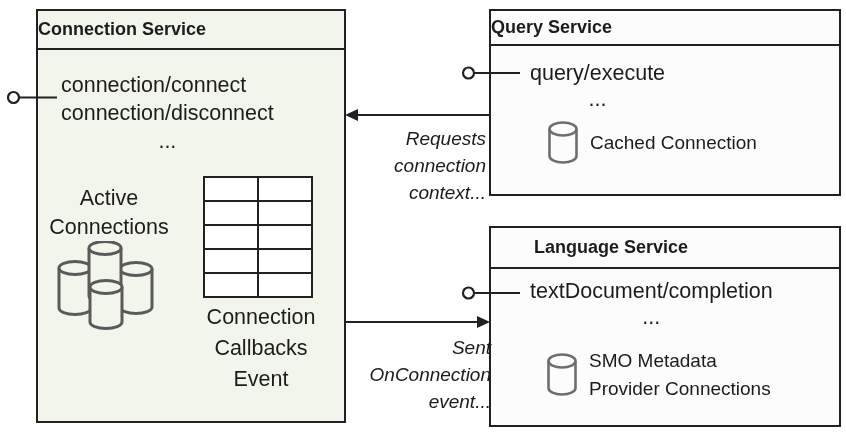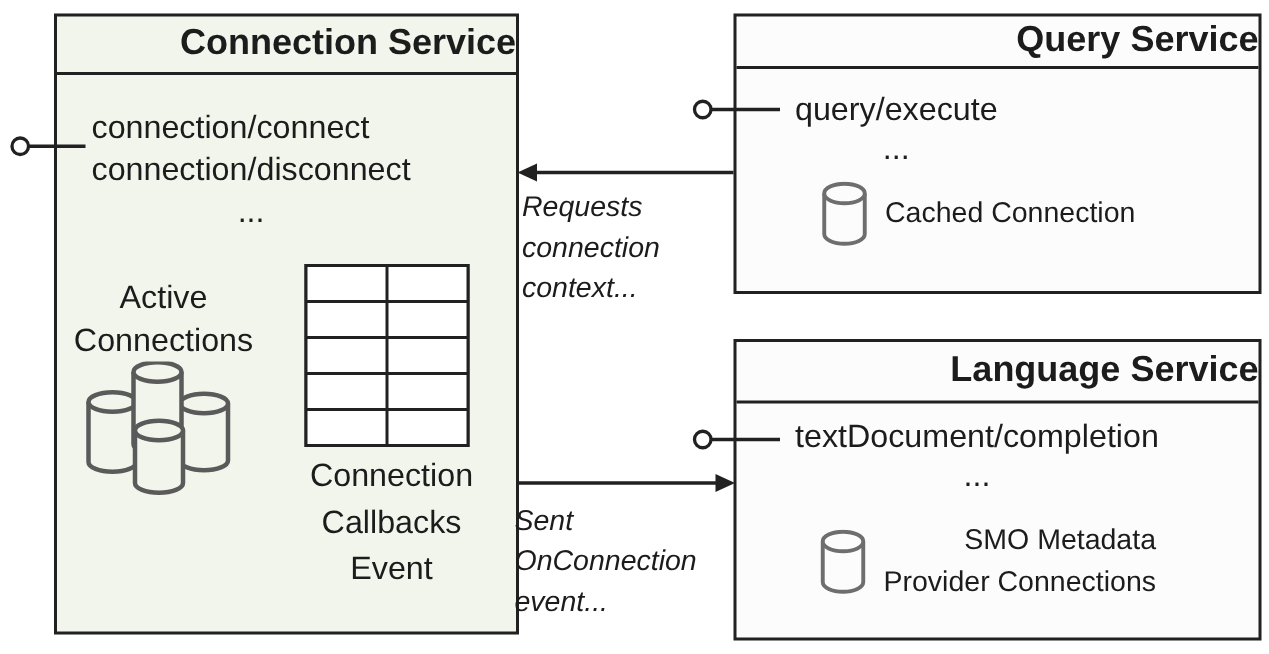--- a/index.html
+++ b/index.html
@@ -1,21 +1,21 @@
 <!DOCTYPE html>
 <html style="--connection-bg: #f2f5ec; --service-bg: #fcfcfd; --border: #212121; --text: #1c1c1c; --cluster-stroke: #5a5a5a; --db-stroke: #6e6e6e;"><head>
 <meta charset="utf-8">
 <style>
   html,body{margin:0;padding:0;background:#fff;}
   .canvas{
     position:relative;width:846px;height:436px;background:#fff;
     font-family:"Liberation Sans",sans-serif;color:var(--text,#1c1c1c);overflow:hidden;
   }
   .box{position:absolute;border:2px solid var(--border,#212121);box-sizing:border-box;}
-  .box-header{border-bottom:2px solid var(--border,#212121);font-weight:bold;text-align:right;font-size:24px;}
+  .box-header{border-bottom:2px solid var(--border,#212121);font-weight:bold;text-align:left;font-size:18px;}
   .conn{left:36px;top:9px;width:310px;height:414px;background:var(--connection-bg,#f2f5ec);}
   .conn .box-header{height:37px;line-height:36px;}
   .svc{background:var(--service-bg,#fcfcfd);}
   .query{left:489px;top:9px;width:352px;height:187px;}
   .query .box-header{height:33px;line-height:32px;}
   .lang{left:489px;top:226px;width:352px;height:201px;}
   .lang .box-header{height:39px;line-height:38px;padding-left:43px;}
 
   .methods{position:absolute;font-size:21.5px;line-height:28px;white-space:nowrap;}
   .methods .center{text-align:center;}
@@ -37,23 +37,23 @@
     background:var(--border,#212121);display:grid;gap:2px;
     grid-template-rows:repeat(5,1fr);grid-template-columns:repeat(2,1fr);}
   .grid-table .cell{background:#ffffff;}
 
   .db-row{position:absolute;display:flex;align-items:center;gap:10px;}
   .q-dbrow{left:55px;top:110px;}
   .l-dbrow{left:54px;top:119px;}
   .db-svg path,.db-svg ellipse{fill:var(--service-bg,#fcfcfd);
     stroke:var(--db-stroke,#6e6e6e);stroke-width:2.6;stroke-linejoin:round;}
   .db-label{font-size:19px;white-space:nowrap;}
-  .db-label.two-line{text-align:right;line-height:28px;}
+  .db-label.two-line{text-align:left;line-height:28px;}
 
-  .note{position:absolute;font-size:19px;font-style:italic;text-align:left;line-height:27px;}
+  .note{position:absolute;font-size:19px;font-style:italic;text-align:right;line-height:27px;}
   .note-requests{left:348px;top:125px;width:138px;}
   .note-sent{left:343px;top:334px;width:148px;}
 
   .overlay{position:absolute;left:0;top:0;pointer-events:none;}
   .overlay .connector{stroke:var(--border,#212121);stroke-width:2.2;fill:none;}
   .overlay .lolli{fill:#ffffff;stroke:var(--border,#212121);stroke-width:2.2;}
   .overlay .head{fill:var(--border,#212121);stroke:none;}
 </style>
 </head>
 <body>

